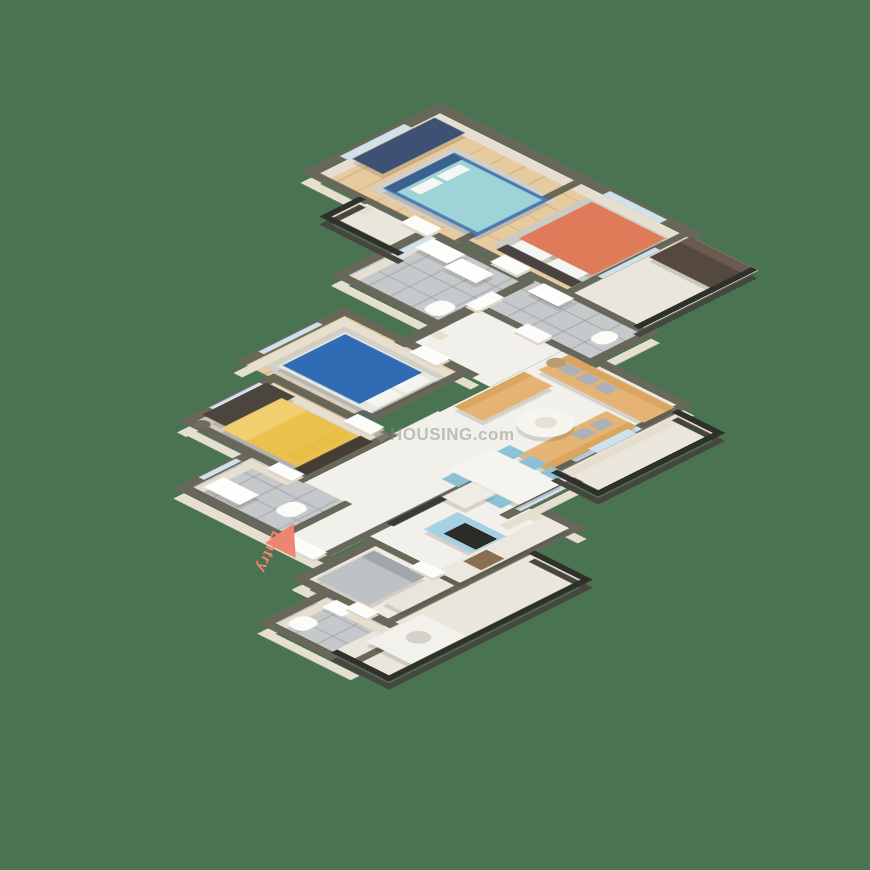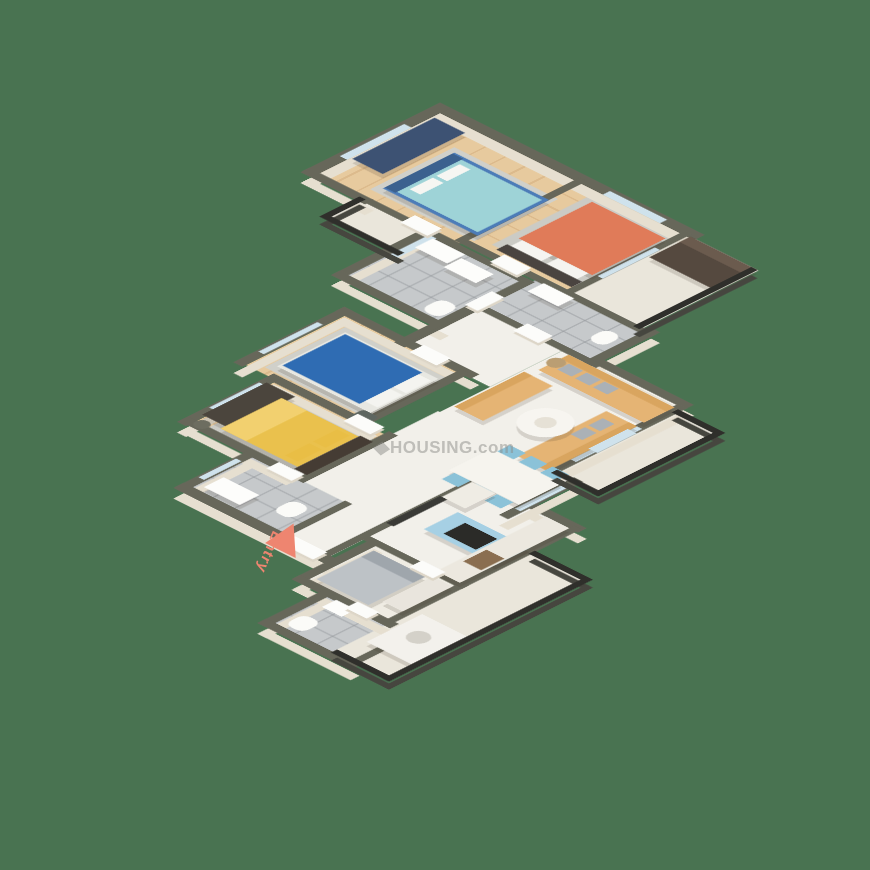--- a/index.html
+++ b/index.html
@@ -20,21 +20,21 @@
   .cream{background:#efece3;}
   
   .wall{background:#67675A;}
   .wallx{background:#67675A;box-shadow:12px 12px 0 #E6DFD0;}
   .rail{background:#2F2F2B;box-shadow:9px 9px 0 #46463F;}
   .door{background:#FCFCFA;box-shadow:3px 3px 0 #DDD6C8;}
   .glass{background:#CFE2EC;}
   .furn{box-shadow:5px 5px 0 rgba(60,50,35,.16);}
   
   #watermark{position:absolute;display:flex;align-items:center;gap:3px;
-             font-weight:bold;font-size:17px;letter-spacing:.5px;user-select:none;margin-top:13px;}
+             font-weight:bold;font-size:17px;letter-spacing:.5px;user-select:none;}
   #watermark .wm-logo{width:11px;height:11px;transform:rotate(45deg) skewX(-12deg);}
   #entry-marker{position:absolute;}
   #entry-arrow{position:absolute;width:0;height:0;
                border-left:17px solid transparent;border-right:17px solid transparent;
                transform:rotate(26deg);}
   #entry-label{position:absolute;font-weight:bold;font-size:15px;letter-spacing:1px;
                transform:rotate(113deg) skewX(-6deg);}
 </style>
 </head>
 <body>

